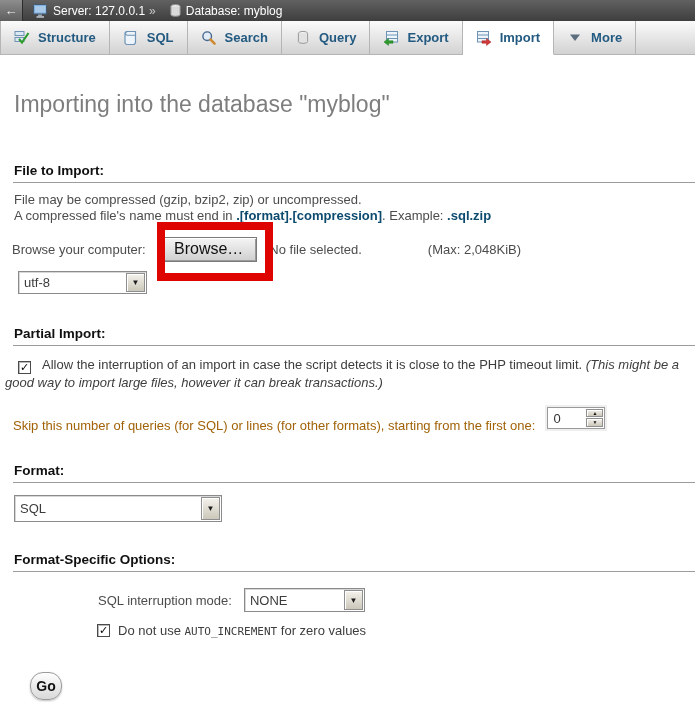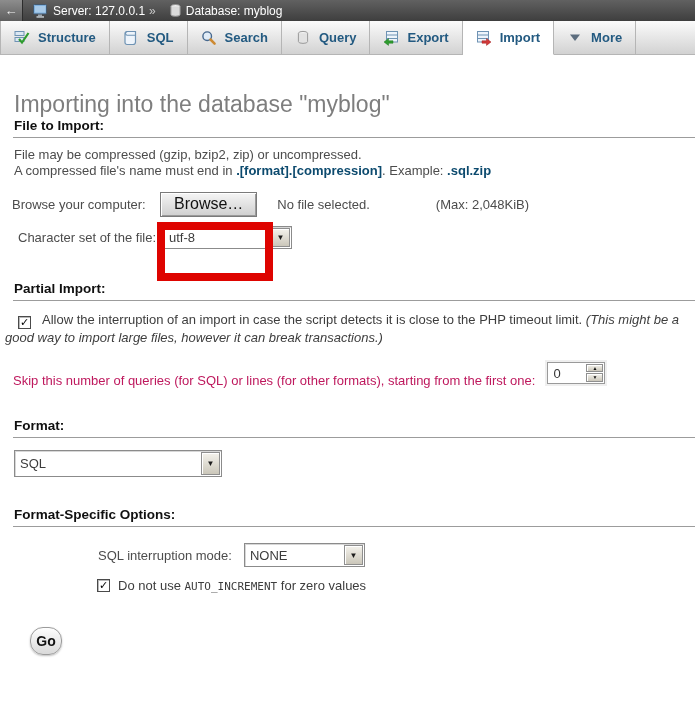--- a/index.html
+++ b/index.html
@@ -19,33 +19,33 @@
   .tab:first-child { border-left: 1px solid #b5b5b5; }
   .tab .tab-label { font-weight: bold; font-size: 13px; color: #235a81; }
   .tab.active { background: #fff; margin-bottom: -1px; border-bottom: 1px solid #fff; }
   .tab-ic { display: inline-flex; width: 16px; height: 16px; align-items: center; justify-content: center; }
   .tab-filler { flex: 1; }
 
   
   .content { position: relative; }
   .page-title { margin: 36px 0 0 14px; font-size: 23px; font-weight: normal; color: #7e7e7e; }
   h3.sect { margin-left: 13px; padding: 0 0 3px 1px; font-size: 13.5px; font-weight: bold; color: #101010; border-bottom: 1px solid #9c9c9c; line-height: 16px; }
-  .sect-file    { }
+  .sect-file    { margin-top: 45px; }
   .sect-partial { margin-top: 32px; }
   .sect-format  { margin-top: 34px; }
   .sect-fso     { margin-top: 30px; }
 
   .filetext { margin: 9px 14px 0 14px; line-height: 16px; color: #4c4c4c; }
   .filetext b { color: #0c4a6e; }
 
   .row { display: flex; align-items: center; }
   .browse-row { margin-top: 12px; padding-left: 12px; height: 26px; }
   .browse-label { width: 148px; color: #4c4c4c; }
   .btn-classic { height: 25px; padding: 0 13px; font-size: 16px; color: #111; background: linear-gradient(#f5f5f5, #cfcfcf); border: 1px solid #7a7a7a; box-shadow: inset 1px 1px 0 #ffffff, inset -1px -1px 0 #9a9a9a; cursor: pointer; font-family: "Liberation Sans", sans-serif; }
-  .nofile { margin-left: 20px; color: #4c4c4c; }
+  .nofile { margin-left: 12px; color: #4c4c4c; }
   .maxsize { margin-left: 66px; color: #4c4c4c; }
 
   .charset-row { margin-top: 9px; padding-left: 18px; height: 23px; }
   .charset-label { width: 145px; color: #4c4c4c; }
 
   
   .selectbox { display: inline-flex; align-items: center; justify-content: space-between; background: #fff; border: 1px solid #8b8b8b; box-shadow: inset 1px 1px 0 #d7d7d7; cursor: pointer; }
   .selectbox .val { padding-left: 5px; color: #3c3c3c; white-space: nowrap; overflow: hidden; }
   .arrowbtn { width: 19px; align-self: stretch; margin: 1px; display: flex; align-items: center; justify-content: center; font-size: 8px; color: #1c1c1c; background: linear-gradient(#f4f2ec, #cbc7ba); border: 1px solid #8f8f8f; box-shadow: inset 1px 1px 0 #fff; }
   .sel-charset { width: 129px; height: 23px; }
@@ -53,21 +53,21 @@
   .sel-compat  { width: 121px; height: 24px; margin-left: 12px; }
 
   
   .cbx { display: inline-flex; width: 13px; height: 13px; background: #fff; border: 1px solid #4a4a4a; box-shadow: inset 1px 1px 0 #b9b9b9; align-items: center; justify-content: center; font-size: 11px; font-weight: bold; color: #000; line-height: 1; cursor: pointer; flex: none; }
 
   .allow-par { margin-top: 10px; padding: 0 8px 0 5px; line-height: 17px; color: #3d3d3d; }
   .allow-par .cbx { vertical-align: -2px; margin: 0 11px 0 13px; }
   .allow-italic { font-style: italic; }
 
   .skip-row { margin-top: 15px; padding-left: 13px; height: 23px; }
-  .skip-label { color: #be185d; margin-top: 16px; }
+  .skip-label { color: #a16207; margin-top: 16px; }
   .numinput { display: inline-flex; align-items: stretch; justify-content: space-between; width: 58px; height: 22px; margin-left: 12px; background: #fff; border: 1px solid #9a9a9a; box-shadow: 0 0 0 2px #efefef; cursor: text; }
   .numinput .val { padding: 3px 0 0 5px; color: #333; }
   .spinner { width: 17px; margin: 1px; display: flex; flex-direction: column; }
   .spin-btn { flex: 1; display: flex; align-items: center; justify-content: center; font-size: 5px; color: #111; background: linear-gradient(#f4f2ec, #cbc7ba); border: 1px solid #8f8f8f; box-shadow: inset 1px 1px 0 #fff; cursor: pointer; }
   .spin-btn + .spin-btn { margin-top: 1px; }
 
   .compat-row { margin-top: 16px; padding-left: 98px; height: 24px; }
   .compat-label { color: #4c4c4c; }
 
   .autoinc-row { margin-top: 11px; padding-left: 97px; height: 14px; display: flex; align-items: center; color: #3d3d3d; }
@@ -189,21 +189,20 @@
   </div>
 
   <div class="row browse-row">
     <span class="browse-label">Browse your computer:</span>
     <button class="btn-classic">Browse…</button>
     <span class="nofile">No file selected.</span>
     <span class="maxsize">(Max: 2,048KiB)</span>
   </div>
 
   <div class="row charset-row">
-    <span class="charset-label">Character set of the file:</span>
     <div class="selectbox sel-charset">
       <span class="val">utf-8</span>
       <span class="arrowbtn">▼</span>
     </div>
   </div>
 
   
   <h3 class="sect sect-partial">Partial Import:</h3>
   <div class="allow-par">
     <span class="cbx">

